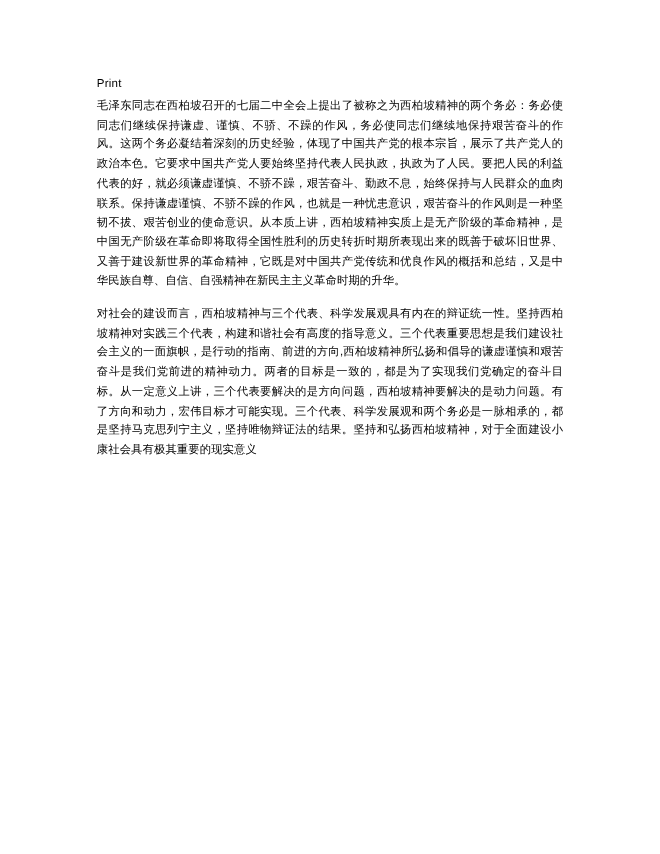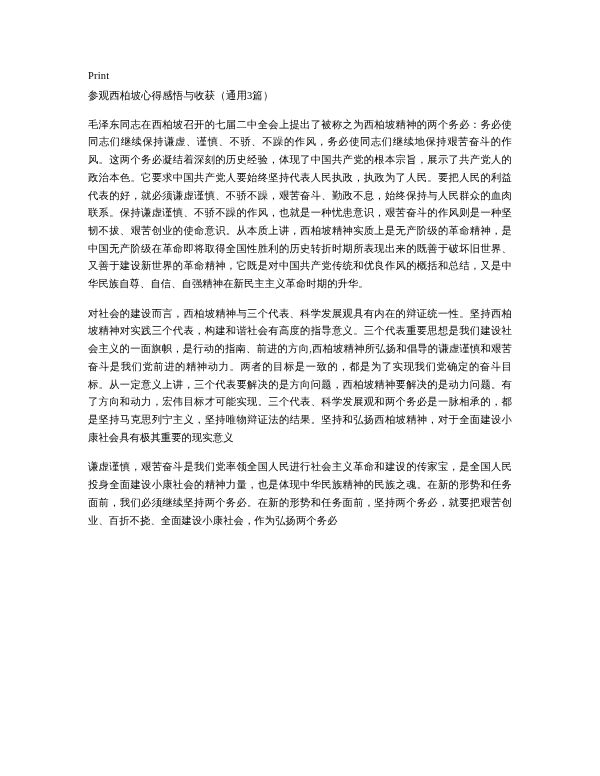--- a/index.html
+++ b/index.html
@@ -12,21 +12,20 @@
     height: 776px;
     font-family: "Liberation Sans", sans-serif;
     color: #000000;
     overflow: hidden;
   }
   .page {
     position: relative;
     width: 504px;
     height: 776px;
     box-sizing: border-box;
-    font-family: Liberation Serif, serif;
   }
   .print-link {
     position: absolute;
     top: 70px;
     left: 88px;
     font-size: 10.5px;
     color: #000000;
     letter-spacing: 0.2px;
   }
   .content {
@@ -69,19 +68,17 @@
   }
 </style>
 </head>
 <body>
 
 <div class="page">
 
   <div class="print-link">Print</div>
 
   <div class="content">
-    <div class="doc-subtitle">参观西柏坡心得感悟与收获（通用3篇）</div>
     <p class="para">毛泽东同志在西柏坡召开的七届二中全会上提出了被称之为西柏坡精神的两个务必：务必使同志们继续保持谦虚、谨慎、不骄、不躁的作风，务必使同志们继续地保持艰苦奋斗的作风。这两个务必凝结着深刻的历史经验，体现了中国共产党的根本宗旨，展示了共产党人的政治本色。它要求中国共产党人要始终坚持代表人民执政，执政为了人民。要把人民的利益代表的好，就必须谦虚谨慎、不骄不躁，艰苦奋斗、勤政不息，始终保持与人民群众的血肉联系。保持谦虚谨慎、不骄不躁的作风，也就是一种忧患意识，艰苦奋斗的作风则是一种坚韧不拔、艰苦创业的使命意识。从本质上讲，西柏坡精神实质上是无产阶级的革命精神，是中国无产阶级在革命即将取得全国性胜利的历史转折时期所表现出来的既善于破坏旧世界、又善于建设新世界的革命精神，它既是对中国共产党传统和优良作风的概括和总结，又是中华民族自尊、自信、自强精神在新民主主义革命时期的升华。</p>
     <p class="para">对社会的建设而言，西柏坡精神与三个代表、科学发展观具有内在的辩证统一性。坚持西柏坡精神对实践三个代表，构建和谐社会有高度的指导意义。三个代表重要思想是我们建设社会主义的一面旗帜，是行动的指南、前进的方向,西柏坡精神所弘扬和倡导的谦虚谨慎和艰苦奋斗是我们党前进的精神动力。两者的目标是一致的，都是为了实现我们党确定的奋斗目标。从一定意义上讲，三个代表要解决的是方向问题，西柏坡精神要解决的是动力问题。有了方向和动力，宏伟目标才可能实现。三个代表、科学发展观和两个务必是一脉相承的，都是坚持马克思列宁主义，坚持唯物辩证法的结果。坚持和弘扬西柏坡精神，对于全面建设小康社会具有极其重要的现实意义</p>
-    <p class="para">谦虚谨慎，艰苦奋斗是我们党率领全国人民进行社会主义革命和建设的传家宝，是全国人民投身全面建设小康社会的精神力量，也是体现中华民族精神的民族之魂。在新的形势和任务面前，我们必须继续坚持两个务必。在新的形势和任务面前，坚持两个务必，就要把艰苦创业、百折不挠、全面建设小康社会，作为弘扬两个务必</p>
   </div>
 
 </div>
 
 </body></html>

